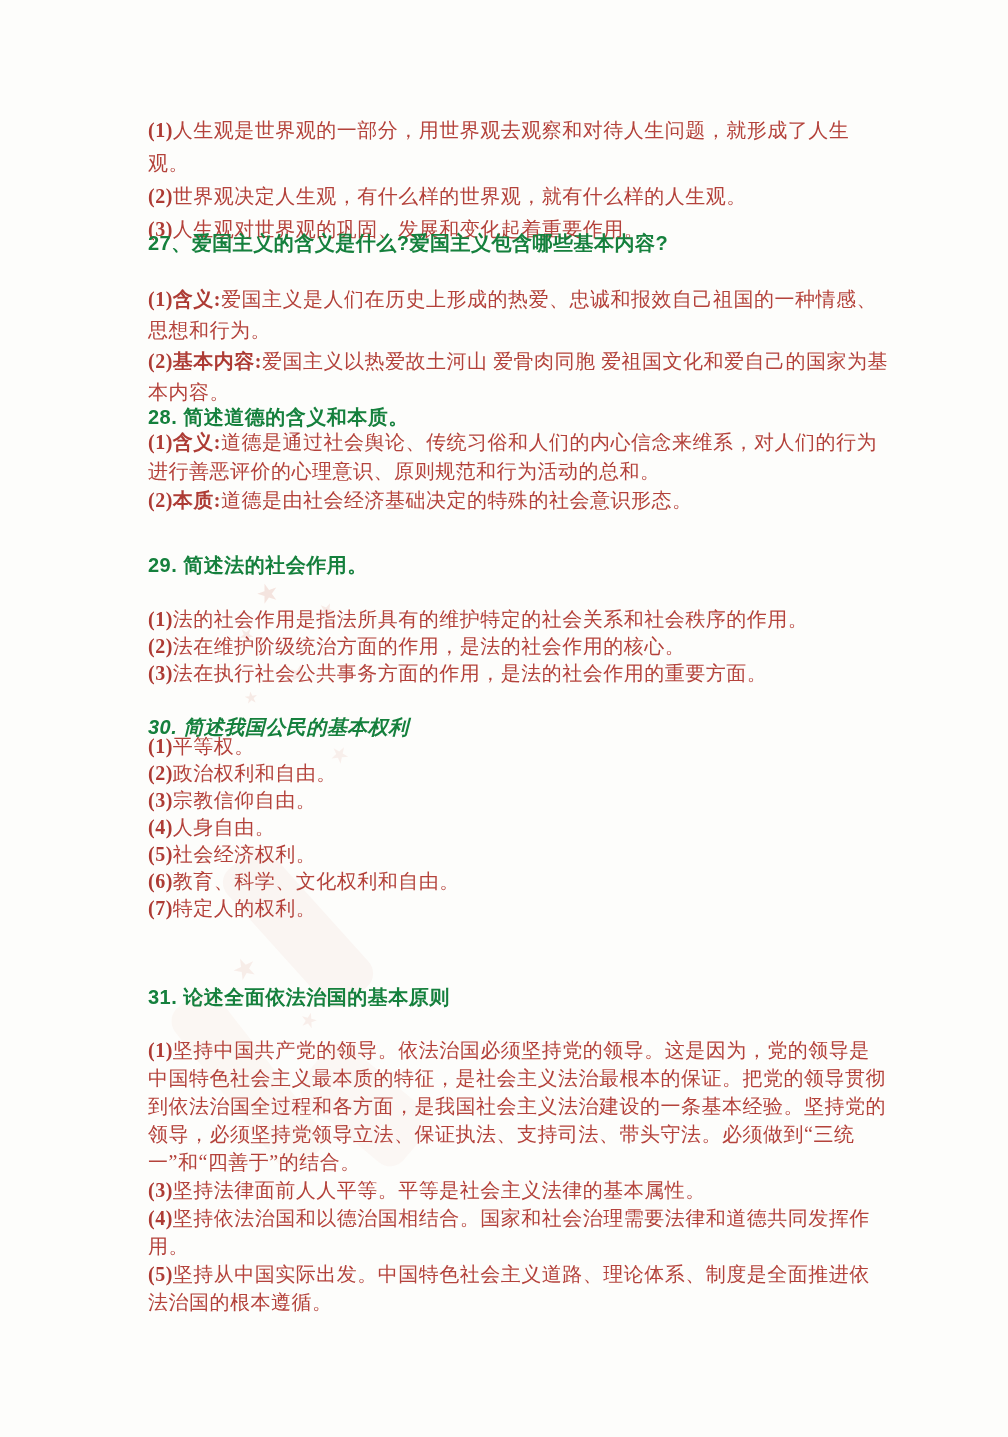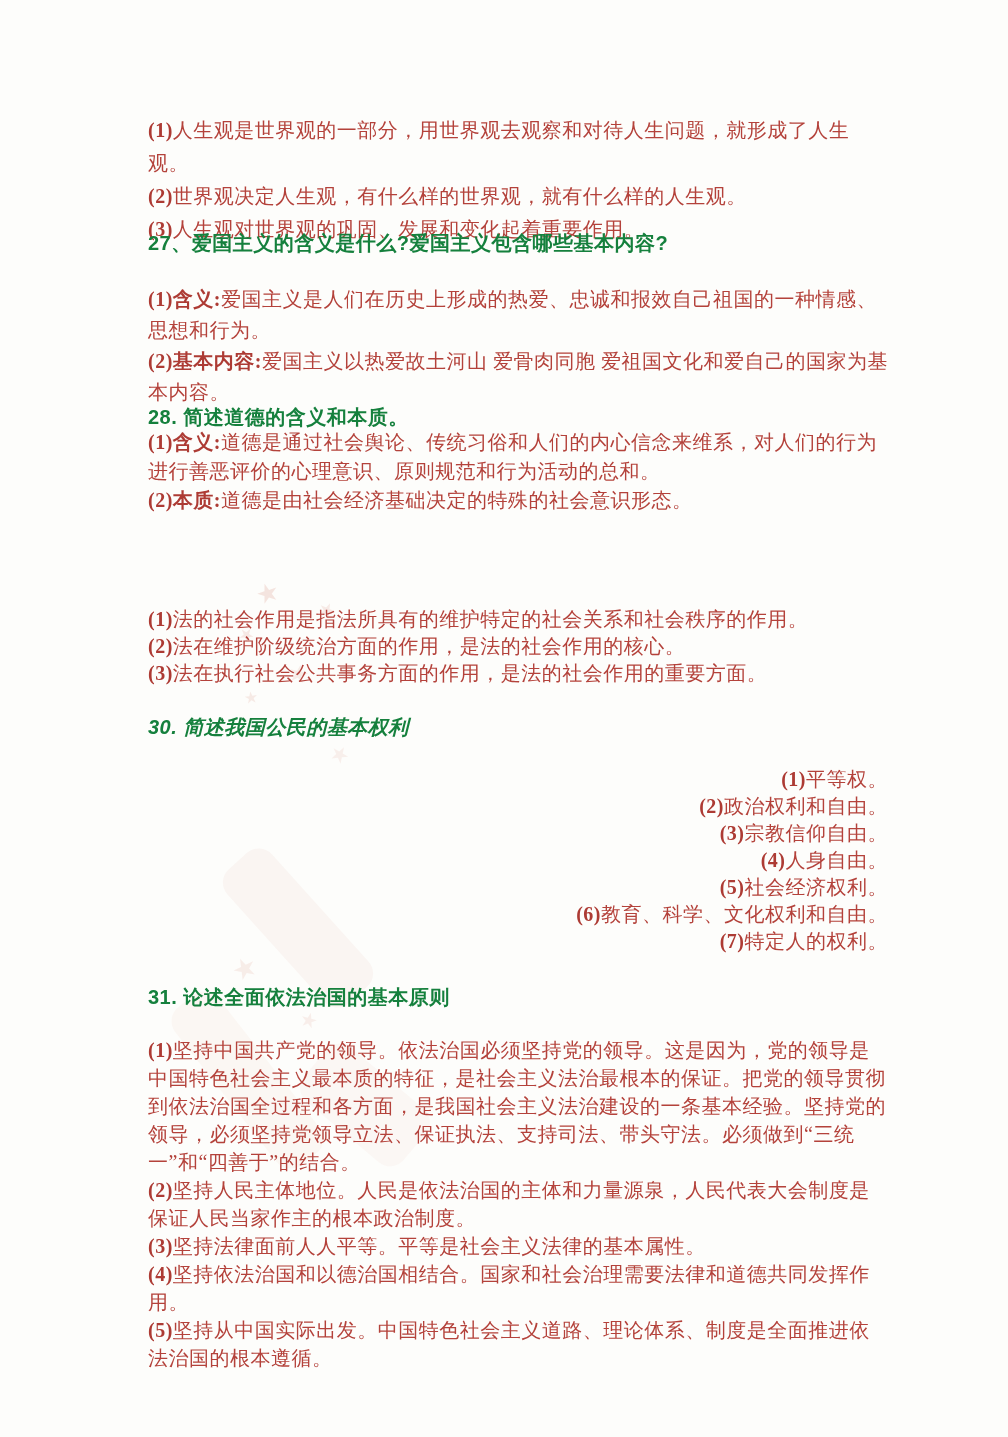--- a/index.html
+++ b/index.html
@@ -71,43 +71,45 @@
   </div>
 
   <div class="block" style="top:404px;">
     <h2 class="qh">28. 简述道德的含义和本质。</h2>
   </div>
   <div class="block lh29" style="top:428px;">
     <p class="ans"><b class="num">(1)</b><b class="lbl">含义:</b><span class="txt">道德是通过社会舆论、传统习俗和人们的内心信念来维系，对人们的行为进行善恶评价的心理意识、原则规范和行为活动的总和。</span></p>
     <p class="ans"><b class="num">(2)</b><b class="lbl">本质:</b><span class="txt">道德是由社会经济基础决定的特殊的社会意识形态。</span></p>
   </div>
 
+  <div class="block" style="top:552px;">
+    <h2 class="qh">29. 简述法的社会作用。</h2>
+  </div>
   <div class="block lh27" style="top:606px;">
     <p class="ans"><b class="num">(1)</b><span class="txt">法的社会作用是指法所具有的维护特定的社会关系和社会秩序的作用。</span></p>
     <p class="ans"><b class="num">(2)</b><span class="txt">法在维护阶级统治方面的作用，是法的社会作用的核心。</span></p>
     <p class="ans"><b class="num">(3)</b><span class="txt">法在执行社会公共事务方面的作用，是法的社会作用的重要方面。</span></p>
   </div>
 
   <div class="block" style="top:714px;font-style:italic;">
     <h2 class="qh">30. 简述我国公民的基本权利</h2>
   </div>
-  <div class="block lh27" style="top:766px;text-align:right;">
+  <div class="block lh27" style="top:733px;">
     <p class="ans"><b class="num">(1)</b><span class="txt">平等权。</span></p>
     <p class="ans"><b class="num">(2)</b><span class="txt">政治权利和自由。</span></p>
     <p class="ans"><b class="num">(3)</b><span class="txt">宗教信仰自由。</span></p>
     <p class="ans"><b class="num">(4)</b><span class="txt">人身自由。</span></p>
     <p class="ans"><b class="num">(5)</b><span class="txt">社会经济权利。</span></p>
     <p class="ans"><b class="num">(6)</b><span class="txt">教育、科学、文化权利和自由。</span></p>
     <p class="ans"><b class="num">(7)</b><span class="txt">特定人的权利。</span></p>
   </div>
 
   <div class="block" style="top:984px;">
     <h2 class="qh">31. 论述全面依法治国的基本原则</h2>
   </div>
   <div class="block lh28" style="top:1036px;">
     <p class="ans"><b class="num">(1)</b><span class="txt">坚持中国共产党的领导。依法治国必须坚持党的领导。这是因为，党的领导是中国特色社会主义最本质的特征，是社会主义法治最根本的保证。把党的领导贯彻到依法治国全过程和各方面，是我国社会主义法治建设的一条基本经验。坚持党的领导，必须坚持党领导立法、保证执法、支持司法、带头守法。必须做到“三统一”和“四善于”的结合。</span></p>
-    <p class="ans"><b class="num">(2)</b><span class="txt">坚持人民主体地位。人民是依法治国的主体和力量源泉，人民代表大会制度是保证人民当家作主的根本政治制度。</span></p>
     <p class="ans"><b class="num">(3)</b><span class="txt">坚持法律面前人人平等。平等是社会主义法律的基本属性。</span></p>
     <p class="ans"><b class="num">(4)</b><span class="txt">坚持依法治国和以德治国相结合。国家和社会治理需要法律和道德共同发挥作用。</span></p>
     <p class="ans"><b class="num">(5)</b><span class="txt">坚持从中国实际出发。中国特色社会主义道路、理论体系、制度是全面推进依法治国的根本遵循。</span></p>
   </div>
 
 </div>
 
 </body></html>

